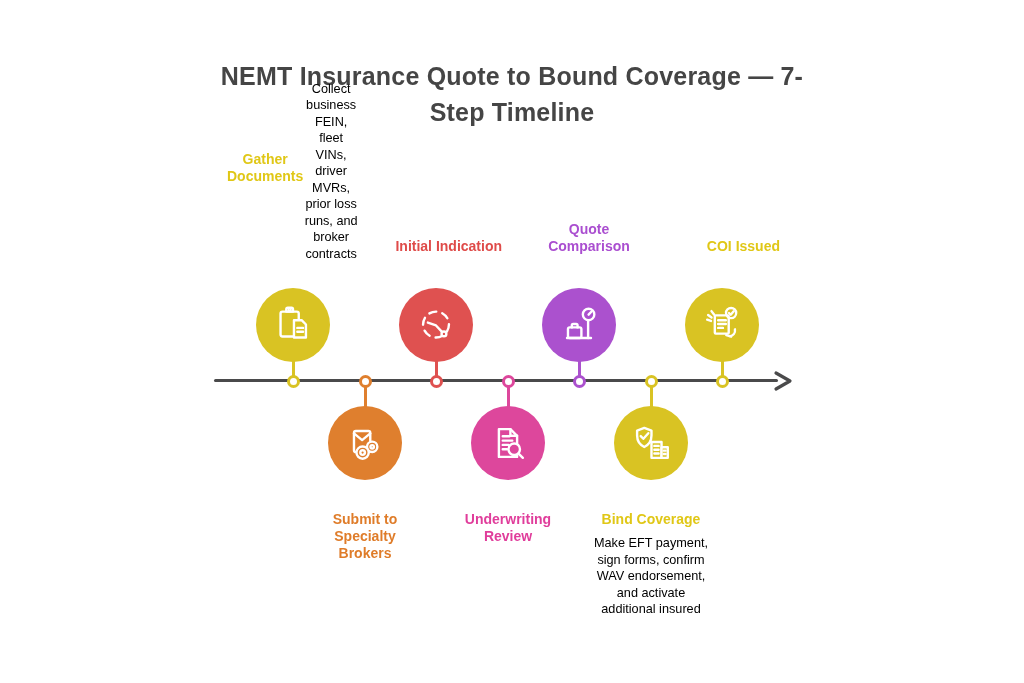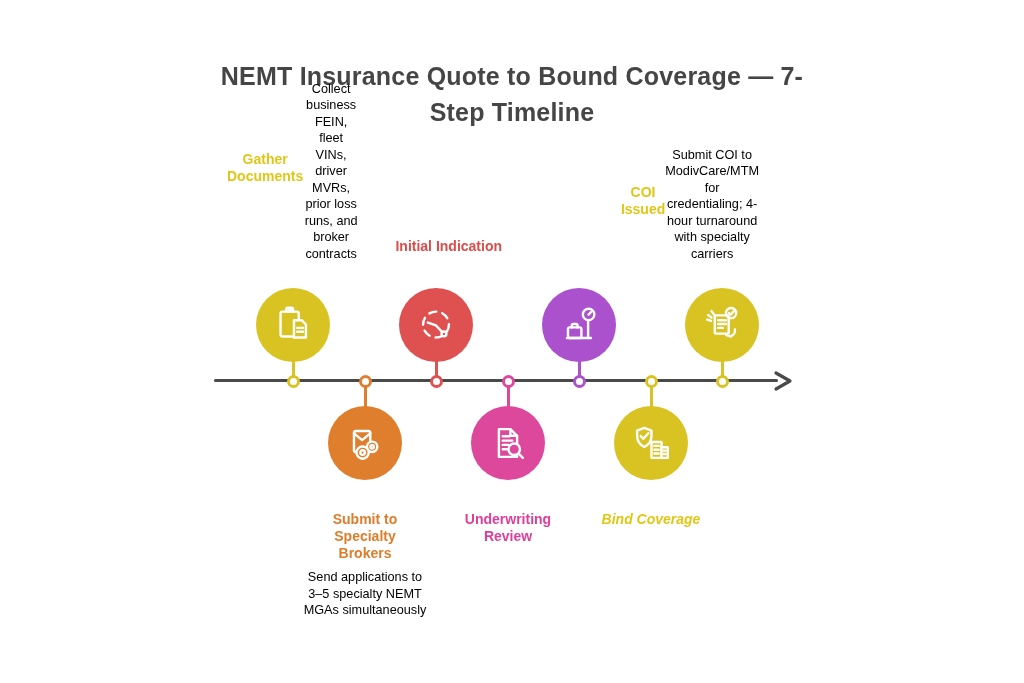--- a/index.html
+++ b/index.html
@@ -130,57 +130,57 @@
   .cx2.circle { left: 328px; }  .cx2.stem { left: 363.5px; } .cx2.dot { left: 358.5px; }
   .cx3.circle { left: 399px; }  .cx3.stem { left: 434.5px; } .cx3.dot { left: 429.5px; }
   .cx4.circle { left: 471px; }  .cx4.stem { left: 506.5px; } .cx4.dot { left: 501.5px; }
   .cx5.circle { left: 542px; }  .cx5.stem { left: 577.5px; } .cx5.dot { left: 572.5px; }
   .cx6.circle { left: 614px; }  .cx6.stem { left: 649.5px; } .cx6.dot { left: 644.5px; }
   .cx7.circle { left: 685px; }  .cx7.stem { left: 720.5px; } .cx7.dot { left: 715.5px; }
 
   .tcol.cx1 { left: 227px; }
   .tcol.cx3 { left: 370px; }
   .tcol.cx5 { left: 513px; }
-  .tcol.cx7 { left: 627px; }
+  .tcol.cx7 { left: 648px; }
   .bcol.cx2 { left: 299px; }
   .bcol.cx4 { left: 442px; }
-  .bcol.cx6 { left: 585px; font-style: italic; }
+  .bcol.cx6 { left: 585px; }
 
   .icon svg { display: block; }
 </style>
 </head>
 <body>
 
 <div class="canvas">
 
   <h1 class="title">NEMT Insurance Quote to Bound Coverage — 7-Step Timeline</h1>
 
   <div class="tcol cx1">
     <div class="step-title tx-yellow">Gather Documents</div>
     <div class="step-desc">Collect business FEIN, fleet VINs, driver MVRs, prior loss runs, and broker contracts</div>
   </div>
   <div class="tcol cx3">
     <div class="step-title tx-red">Initial Indication</div>
   </div>
   <div class="tcol cx5">
+    <div class="step-title tx-purple">Quote Comparison</div>
   </div>
   <div class="tcol cx7">
     <div class="step-title tx-yellow">COI Issued</div>
-    <div class="step-desc">Submit COI to ModivCare/MTM for credentialing; 4-hour turnaround with specialty carriers</div>
   </div>
 
   <div class="bcol cx2">
     <div class="step-title tx-orange">Submit to Specialty Brokers</div>
-    <div class="step-desc">Send applications to 3–5 specialty NEMT MGAs simultaneously</div>
   </div>
   <div class="bcol cx4">
     <div class="step-title tx-pink">Underwriting Review</div>
   </div>
   <div class="bcol cx6">
     <div class="step-title tx-yellow">Bind Coverage</div>
+    <div class="step-desc">Make EFT payment, sign forms, confirm WAV endorsement, and activate additional insured</div>
   </div>
 
   <div class="stem up st-yellow cx1"></div>
   <div class="stem down st-orange cx2"></div>
   <div class="stem up st-red cx3"></div>
   <div class="stem down st-pink cx4"></div>
   <div class="stem up st-purple cx5"></div>
   <div class="stem down st-yellow cx6"></div>
   <div class="stem up st-yellow cx7"></div>
 

